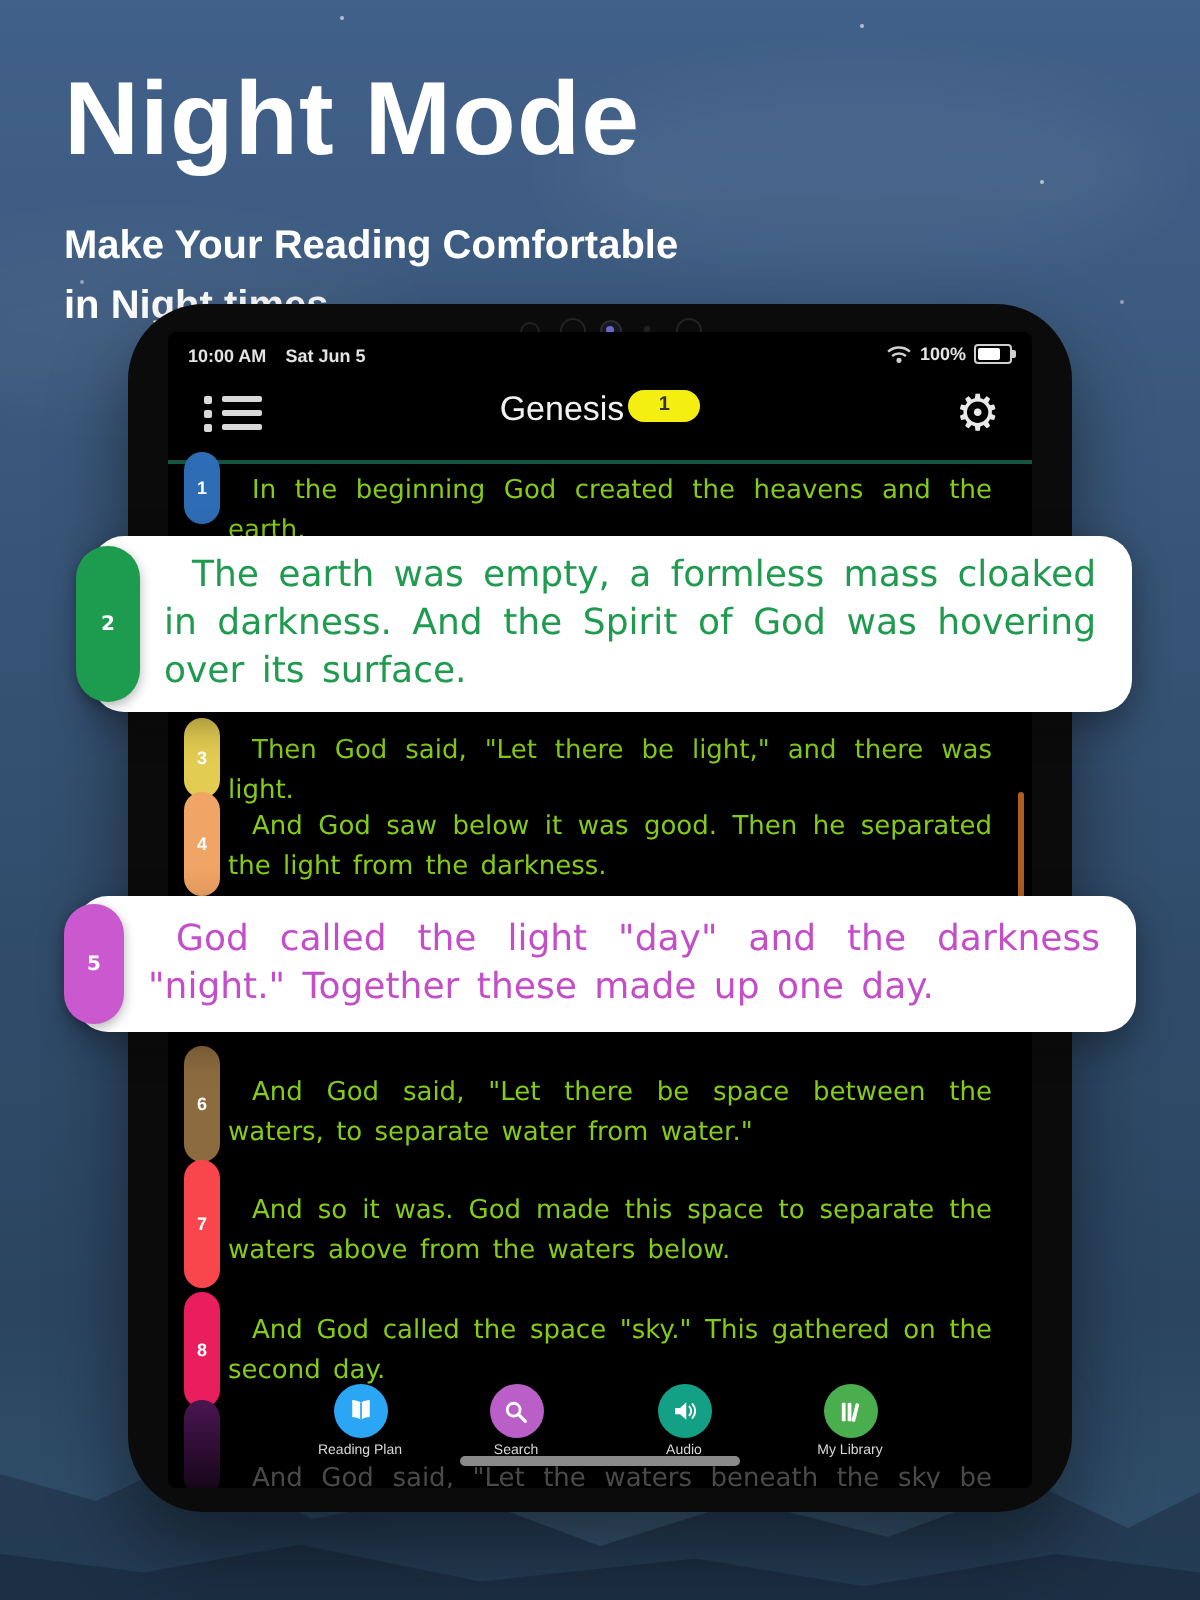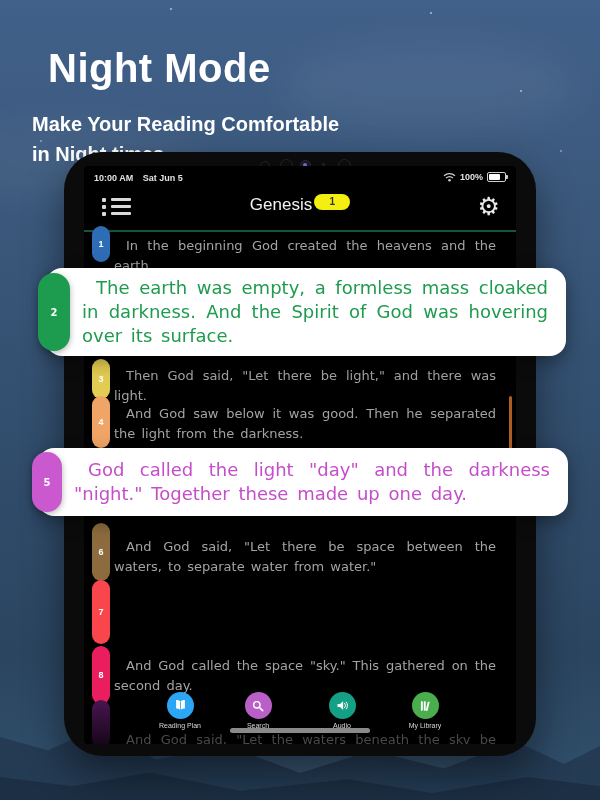--- a/index.html
+++ b/index.html
@@ -12,21 +12,21 @@
   .c2{width:260px;height:80px;left:-60px;top:120px;background:rgba(255,255,255,.04);}
   .c3{width:340px;height:120px;left:180px;top:660px;background:rgba(160,190,215,.10);}
   .star{position:absolute;width:2px;height:2px;border-radius:50%;background:#dfe9f3;opacity:.7;}
   .mountain{position:absolute;bottom:0;}
   .m1{left:0;width:600px;height:90px;background:#223850;
       clip-path:polygon(0 100%,0 30%,8% 45%,16% 20%,26% 55%,38% 40%,50% 70%,62% 45%,74% 65%,86% 35%,94% 60%,100% 40%,100% 100%);opacity:.85;}
   .m2{left:0;width:600px;height:46px;background:#1c2e42;
       clip-path:polygon(0 100%,0 50%,12% 70%,25% 40%,40% 80%,58% 55%,72% 85%,88% 50%,100% 70%,100% 100%);opacity:.9;}
   
   .hero{position:absolute;left:32px;top:30px;color:#fff;}
-  .hero h1{margin:16px;font-size:40px;font-weight:800;letter-spacing:.5px;}
+  .hero h1{margin:0;font-size:52px;font-weight:800;letter-spacing:.5px;}
   .hero p{margin:18px 0 0 0;font-size:20px;font-weight:700;line-height:30px;}
   
   .tablet{position:absolute;left:64px;top:152px;width:472px;height:604px;
     background:#0b0b0c;border-radius:38px;box-shadow:0 18px 40px rgba(0,0,0,.45);}
   .cam-row{position:absolute;left:0;top:7px;width:100%;height:10px;}
   .cam{position:absolute;border-radius:50%;}
   .cam1{left:196px;top:2px;width:8px;height:8px;border:1px solid #232327;}
   .cam2{left:216px;top:0;width:11px;height:11px;border:1px solid #232327;}
   .cam3{left:236px;top:1px;width:9px;height:9px;background:#16161c;border:1px solid #2a2a33;}
   .cam3::after{content:"";position:absolute;left:2px;top:2px;width:4px;height:4px;border-radius:50%;background:#6b68c9;}
@@ -49,21 +49,21 @@
   .menu-icon .mrow{position:relative;height:3px;margin-bottom:4px;background:#d9d9d9;border-radius:1px;margin-left:9px;width:20px;}
   .menu-icon .mrow::before{content:"";position:absolute;left:-9px;top:-0.5px;width:4px;height:4px;background:#d9d9d9;border-radius:1px;}
   .nav-center{position:absolute;left:0;top:9px;width:100%;text-align:center;color:#f2f2f2;font-size:17px;}
   .chap-badge{display:inline-block;position:relative;top:-5px;margin-left:2px;width:36px;height:16px;
     background:#f4ef10;border-radius:9px;color:#333;font-size:10px;line-height:16px;text-align:center;font-weight:700;}
   .gear{position:absolute;right:16px;top:6px;font-family:"DejaVu Sans",sans-serif;font-size:25px;color:#e9e9e9;cursor:pointer;}
   
   .vrow{position:absolute;left:0;width:100%;}
   .vbadge{position:absolute;left:8px;width:18px;border-radius:10px;color:#fff;
     font-size:9px;display:flex;align-items:center;justify-content:center;font-weight:700;}
-  .vtext{position:absolute;left:30px;width:382px;color:#a3a3a3;font-size:13px;line-height:20px;
+  .vtext{position:absolute;left:30px;width:382px;color:#84cc16;font-size:13px;line-height:20px;
     font-family:"DejaVu Sans",sans-serif;text-align:justify;word-spacing:2px;text-indent:12px;}
   .dim .vtext{color:#4a4a4a;}
   .dimbadge{background:linear-gradient(180deg,#4a1550 0%,#230a28 70%,#120513 100%) !important;}
   .scrollbar{position:absolute;right:4px;width:3px;height:84px;background:#b05e20;border-radius:2px;}
   
   .hcard{position:absolute;background:#fff;border-radius:16px;
     box-shadow:0 6px 18px rgba(0,0,0,.35);font-family:"DejaVu Sans",sans-serif;}
   .hcard .htext{position:absolute;left:36px;right:18px;top:0;bottom:0;display:flex;align-items:center;
     font-size:18px;line-height:24px;text-align:justify;word-spacing:3px;text-indent:14px;}
   .hbadge{position:absolute;border-radius:16px;color:#fff;font-size:10px;font-weight:700;
@@ -154,20 +154,21 @@
       </div>
       <div class="scrollbar" style="top: 230px; background: rgb(176, 94, 32);"></div>
 
       <div class="vrow" style="top:355px;height:62px">
         <div class="vbadge" style="top: 2px; height: 58px; background: rgb(140, 107, 62);">6</div>
         <div class="vtext" style="top:16px">And God said, "Let there be space between the waters, to separate water from water."</div>
       </div>
 
       <div class="vrow" style="top:412px;height:68px">
         <div class="vbadge" style="top: 2px; height: 64px; background: rgb(249, 70, 76);">7</div>
+        <div class="vtext" style="top:18px">And so it was. God made this space to separate the waters above from the waters below.</div>
       </div>
 
       <div class="vrow" style="top:478px;height:62px">
         <div class="vbadge" style="top: 2px; height: 58px; background: rgb(234, 30, 94);">8</div>
         <div class="vtext" style="top:12px">And God called the space "sky." This gathered on the second day.</div>
       </div>
 
       <div class="vrow dim" style="top:532px;height:60px">
         <div class="vbadge dimbadge" style="top:2px;height:48px"></div>
         <div class="vtext" style="top:32px">And God said, "Let the waters beneath the sky be gathered</div>

